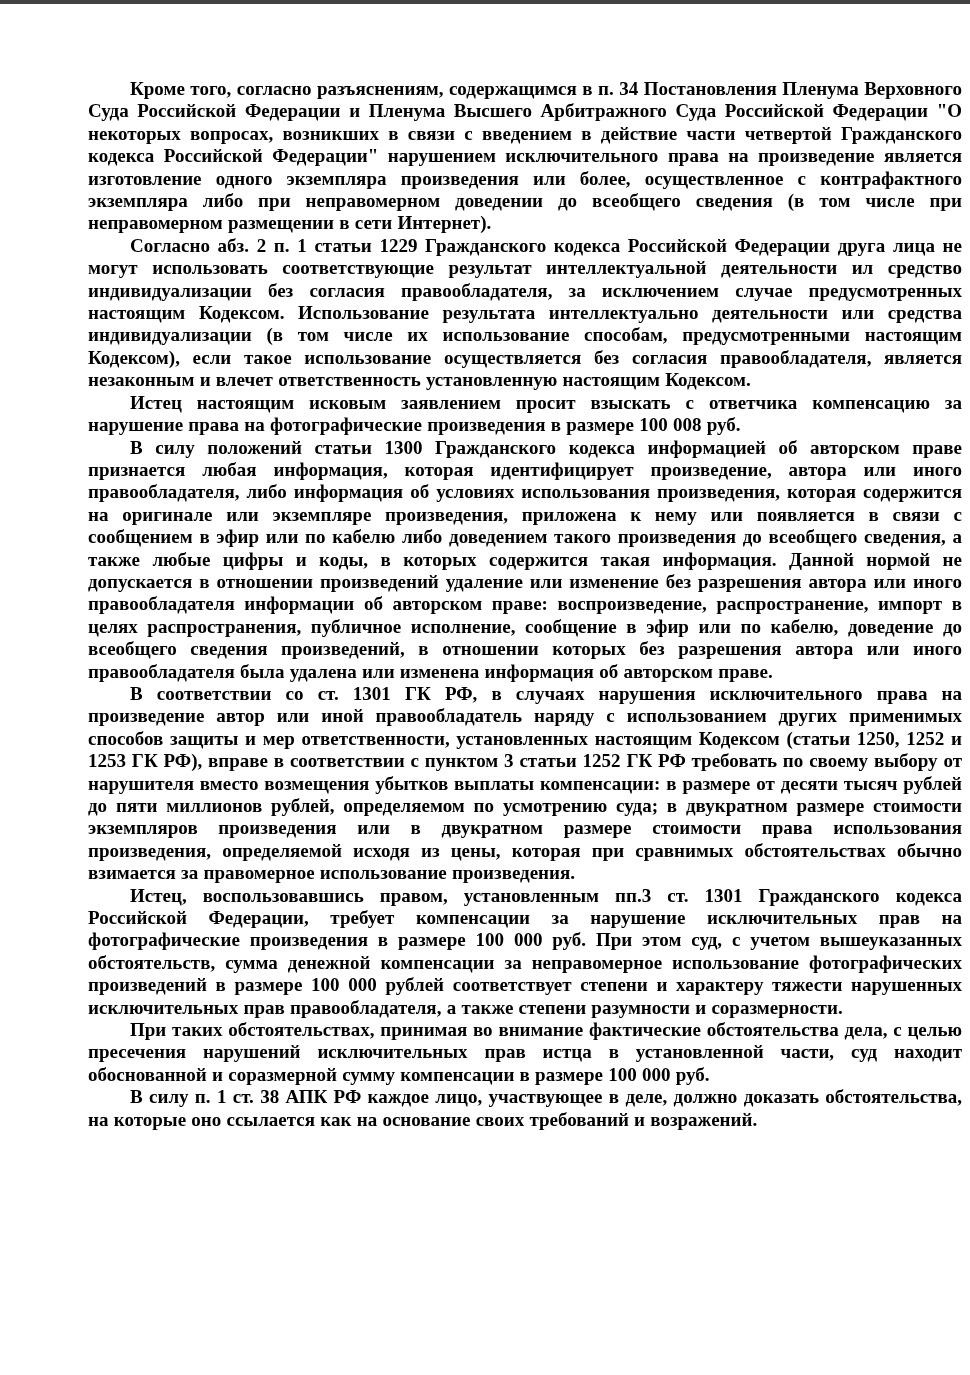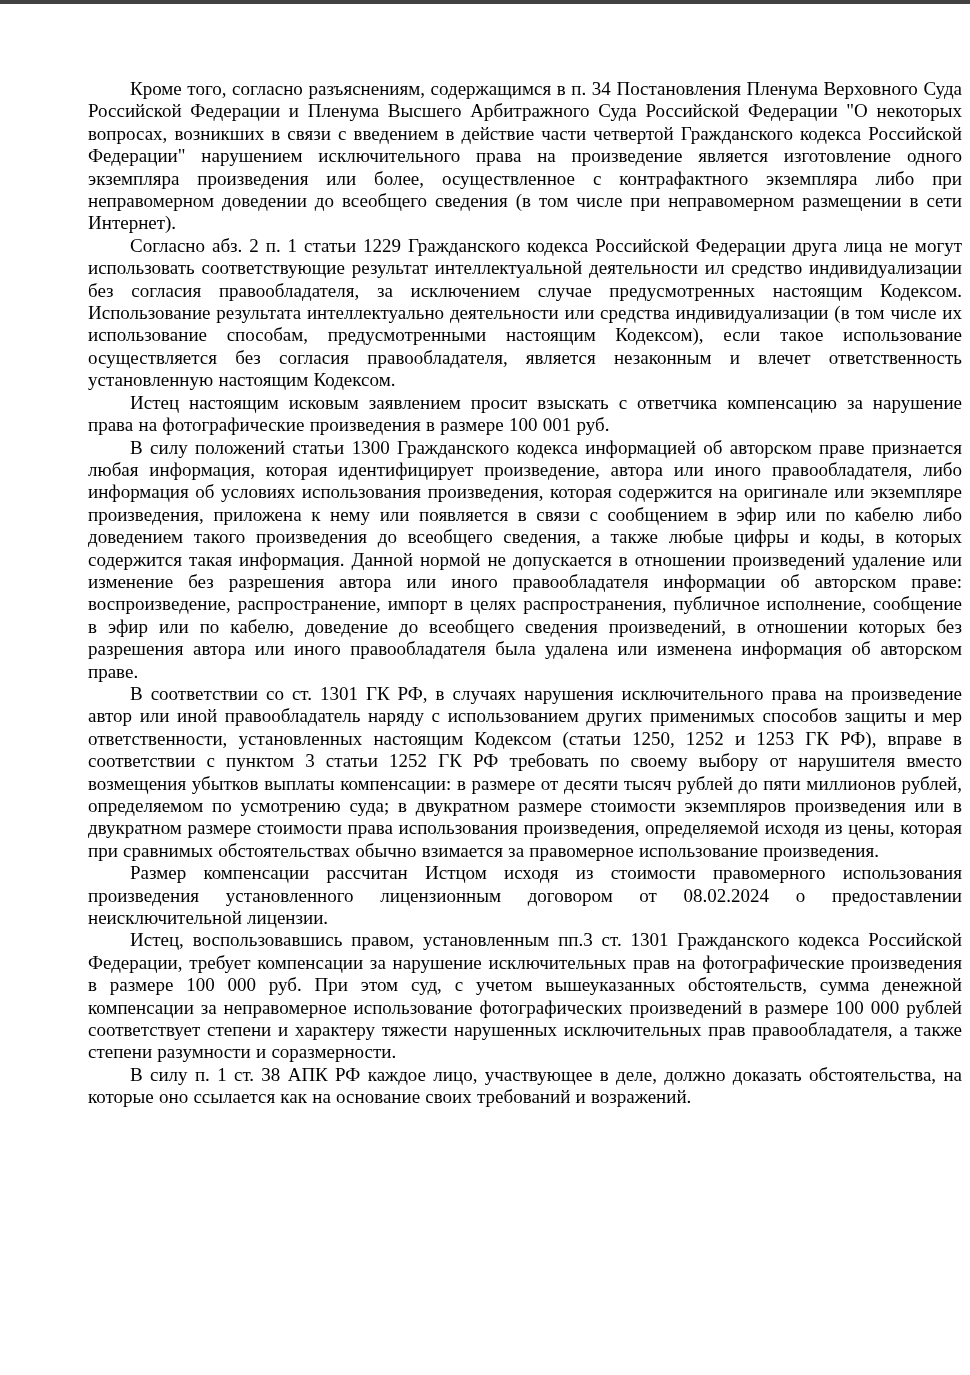--- a/index.html
+++ b/index.html
@@ -25,29 +25,30 @@
     color: #000000;
     font-size: 19px;
     line-height: 22.4px;
     text-align: justify;
   }
   .doc-body p {
     margin: 0;
     padding: 0;
     text-indent: 42px;
     word-spacing: 0.5px;
+    font-weight: bold;
   }
 </style>
 </head>
 <body>
 
 <div class="scan-edge-bar"></div>
 
 <div class="doc-body">
   <p>Кроме того, согласно разъяснениям, содержащимся в п. 34 Постановления Пленума Верховного Суда Российской Федерации и Пленума Высшего Арбитражного Суда Российской Федерации "О некоторых вопросах, возникших в связи с введением в действие части четвертой Гражданского кодекса Российской Федерации" нарушением исключительного права на произведение является изготовление одного экземпляра произведения или более, осуществленное с контрафактного экземпляра либо при неправомерном доведении до всеобщего сведения (в том числе при неправомерном размещении в сети Интернет).</p>
   <p>Согласно абз. 2 п. 1 статьи 1229 Гражданского кодекса Российской Федерации друга лица не могут использовать соответствующие результат интеллектуальной деятельности ил средство индивидуализации без согласия правообладателя, за исключением случае предусмотренных настоящим Кодексом. Использование результата интеллектуально деятельности или средства индивидуализации (в том числе их использование способам, предусмотренными настоящим Кодексом), если такое использование осуществляется без согласия правообладателя, является незаконным и влечет ответственность установленную настоящим Кодексом.</p>
-  <p>Истец настоящим исковым заявлением просит взыскать с ответчика компенсацию за нарушение права на фотографические произведения в размере 100 001 руб.</p>
+  <p>Истец настоящим исковым заявлением просит взыскать с ответчика компенсацию за нарушение права на фотографические произведения в размере 100 008 руб.</p>
   <p>В силу положений статьи 1300 Гражданского кодекса информацией об авторском праве признается любая информация, которая идентифицирует произведение, автора или иного правообладателя, либо информация об условиях использования произведения, которая содержится на оригинале или экземпляре произведения, приложена к нему или появляется в связи с сообщением в эфир или по кабелю либо доведением такого произведения до всеобщего сведения, а также любые цифры и коды, в которых содержится такая информация. Данной нормой не допускается в отношении произведений удаление или изменение без разрешения автора или иного правообладателя информации об авторском праве: воспроизведение, распространение, импорт в целях распространения, публичное исполнение, сообщение в эфир или по кабелю, доведение до всеобщего сведения произведений, в отношении которых без разрешения автора или иного правообладателя была удалена или изменена информация об авторском праве.</p>
   <p>В соответствии со ст. 1301 ГК РФ, в случаях нарушения исключительного права на произведение автор или иной правообладатель наряду с использованием других применимых способов защиты и мер ответственности, установленных настоящим Кодексом (статьи 1250, 1252 и 1253 ГК РФ), вправе в соответствии с пунктом 3 статьи 1252 ГК РФ требовать по своему выбору от нарушителя вместо возмещения убытков выплаты компенсации: в размере от десяти тысяч рублей до пяти миллионов рублей, определяемом по усмотрению суда; в двукратном размере стоимости экземпляров произведения или в двукратном размере стоимости права использования произведения, определяемой исходя из цены, которая при сравнимых обстоятельствах обычно взимается за правомерное использование произведения.</p>
-  <p>Размер компенсации рассчитан Истцом исходя из стоимости правомерного использования произведения установленного лицензионным договором от 08.02.2024 о предоставлении неисключительной лицензии.</p>
   <p>Истец, воспользовавшись правом, установленным пп.3 ст. 1301 Гражданского кодекса Российской Федерации, требует компенсации за нарушение исключительных прав на фотографические произведения в размере 100 000 руб. При этом суд, с учетом вышеуказанных обстоятельств, сумма денежной компенсации за неправомерное использование фотографических произведений в размере 100 000 рублей соответствует степени и характеру тяжести нарушенных исключительных прав правообладателя, а также степени разумности и соразмерности.</p>
+  <p>При таких обстоятельствах, принимая во внимание фактические обстоятельства дела, с целью пресечения нарушений исключительных прав истца в установленной части, суд находит обоснованной и соразмерной сумму компенсации в размере 100 000 руб.</p>
   <p>В силу п. 1 ст. 38 АПК РФ каждое лицо, участвующее в деле, должно доказать обстоятельства, на которые оно ссылается как на основание своих требований и возражений.</p>
 </div>
 
 </body></html>

